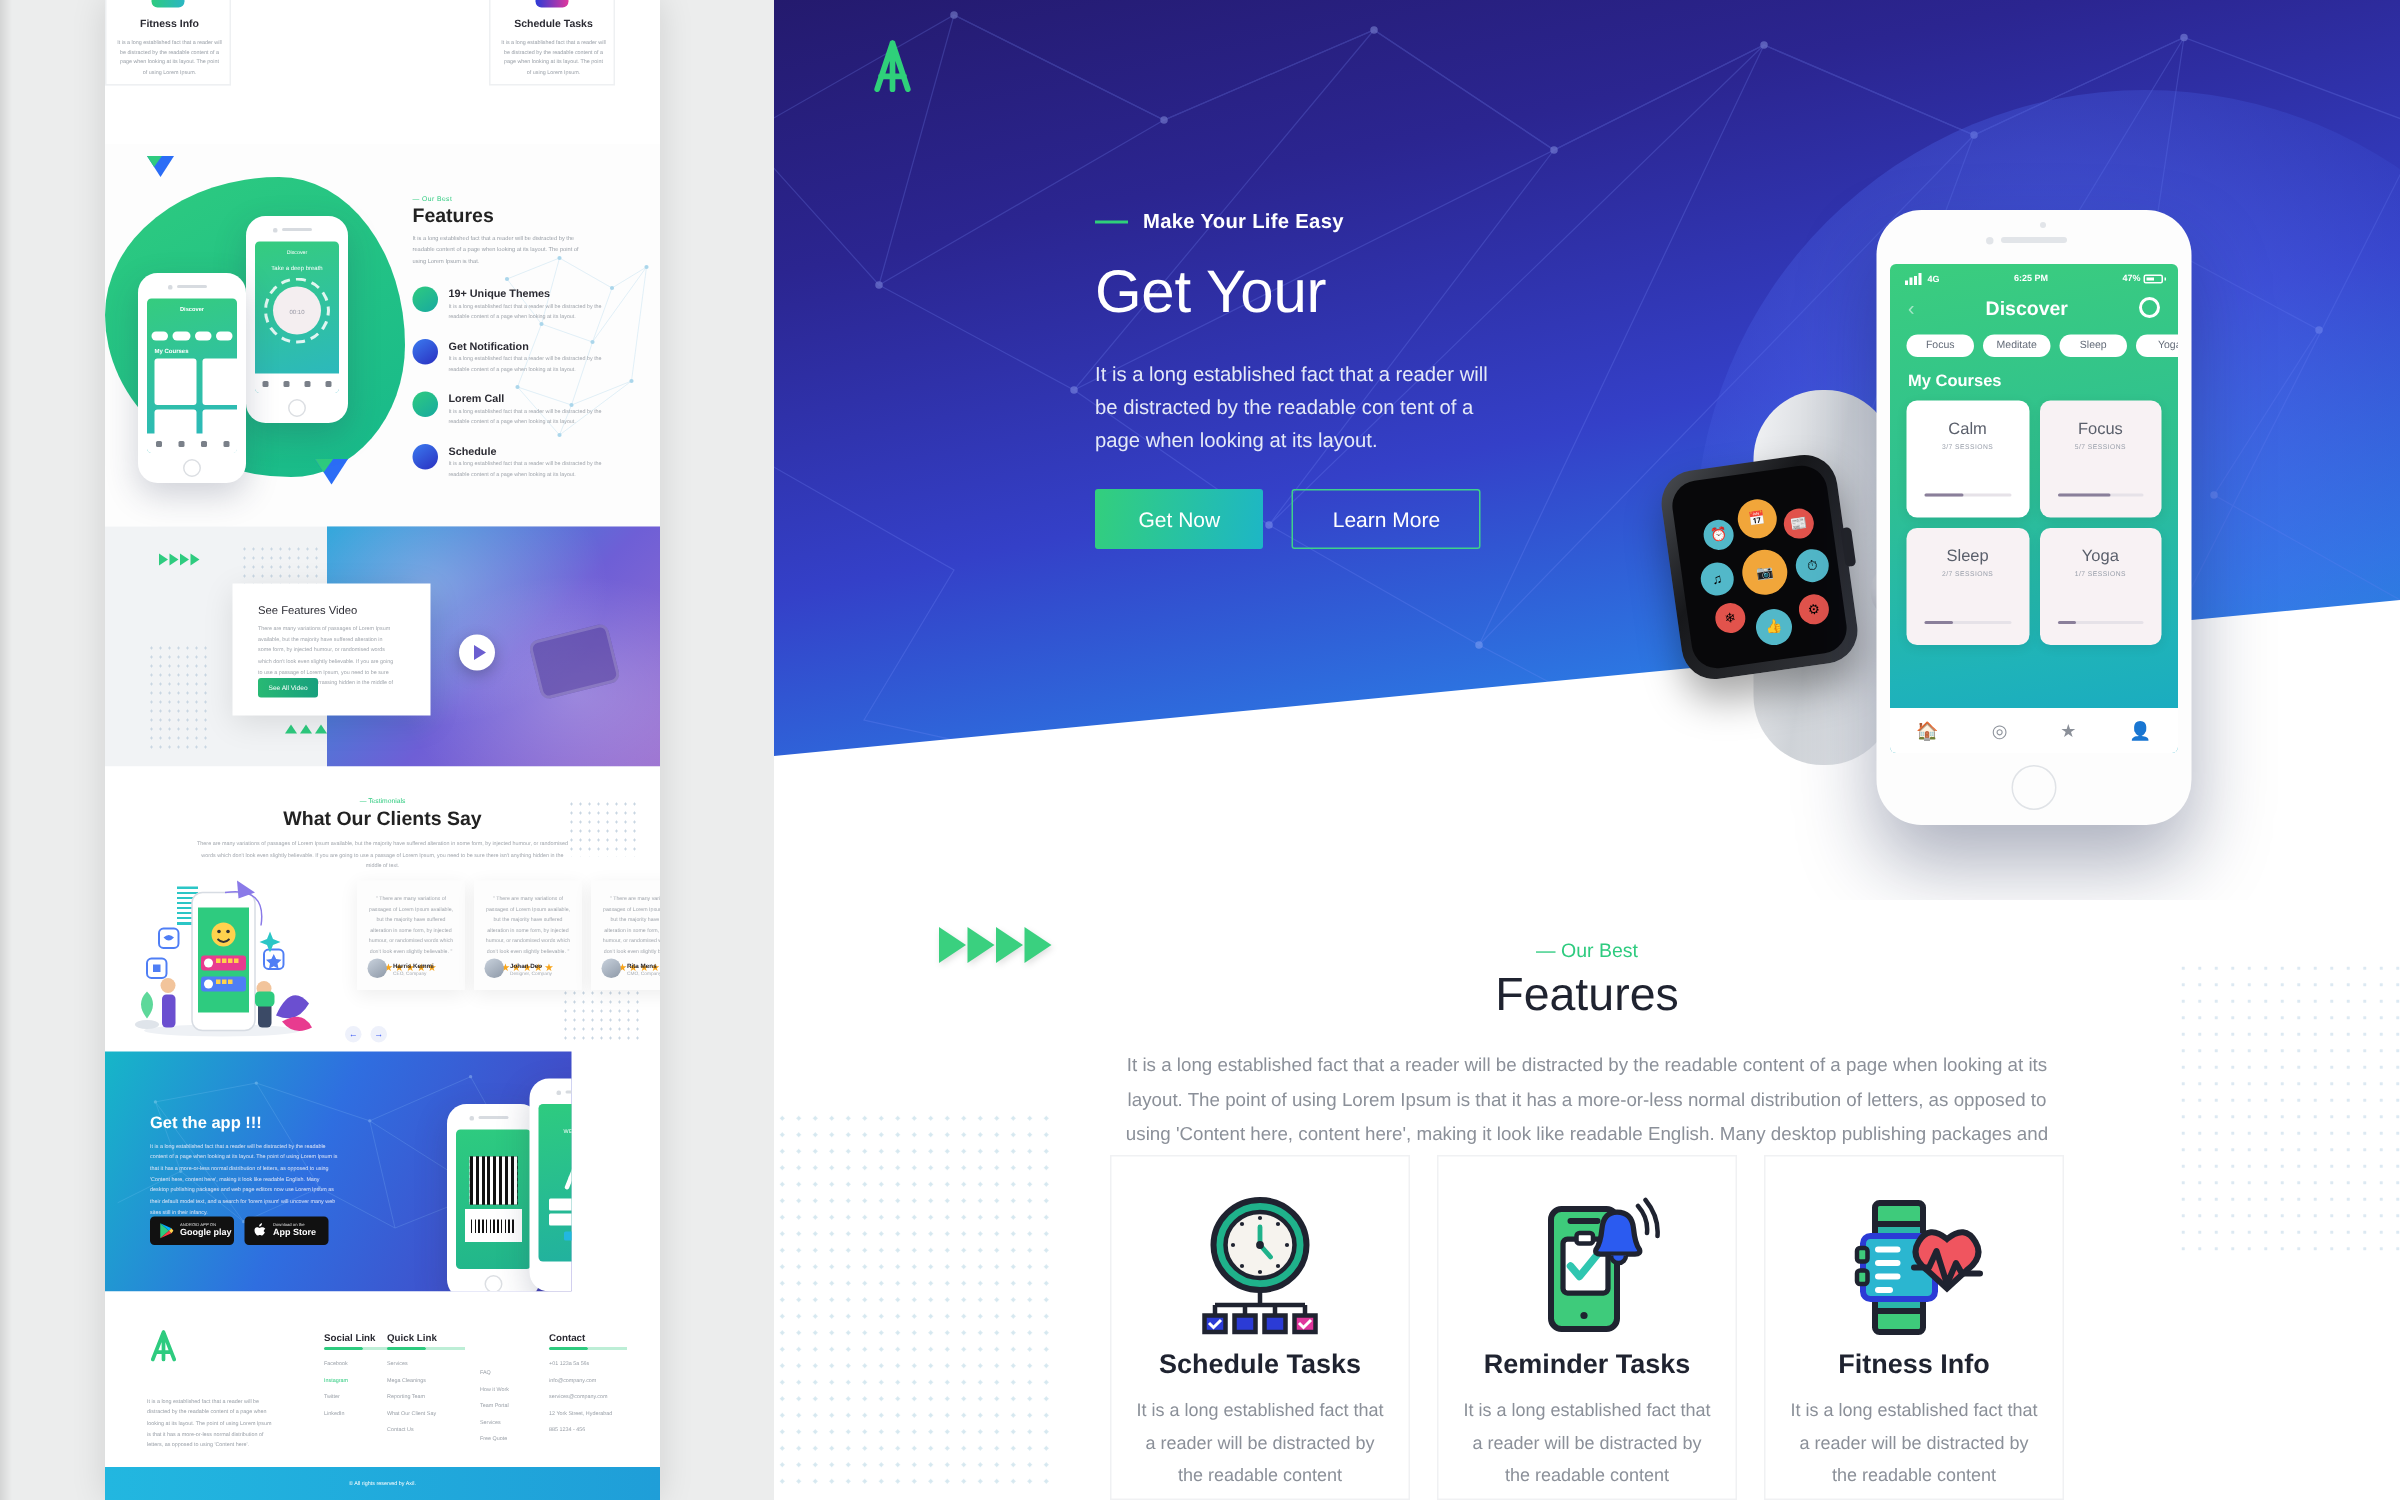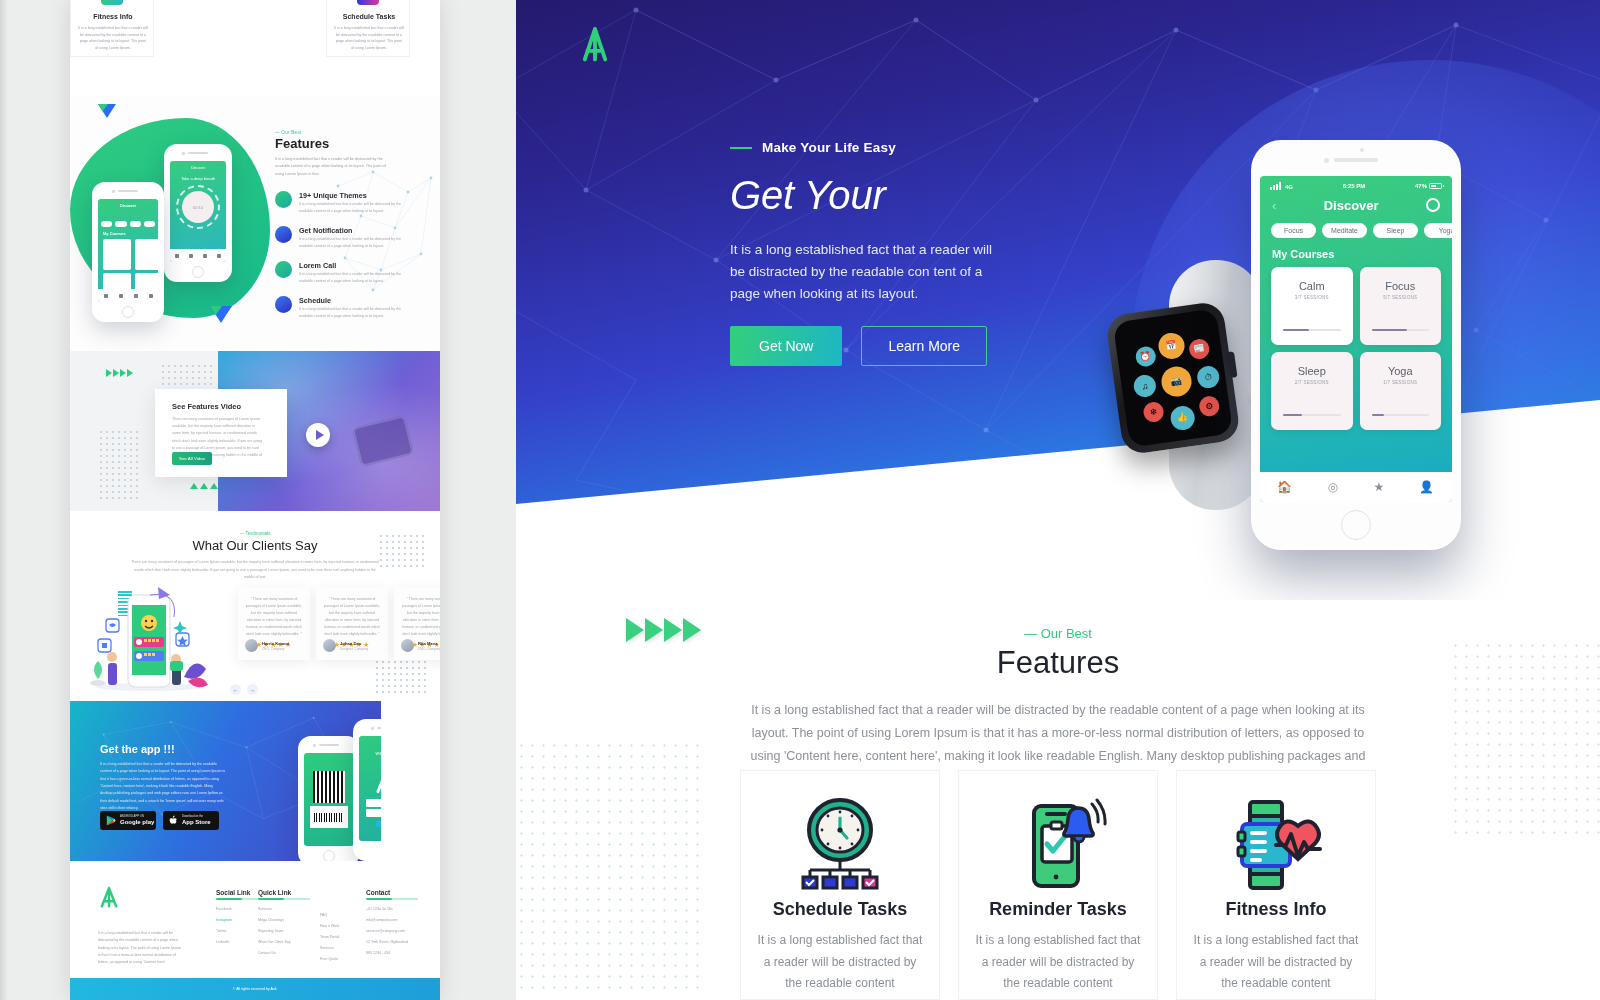--- a/index.html
+++ b/index.html
@@ -76,35 +76,35 @@
   .pv-vimg:before{content:"";position:absolute;inset:0;background:
       radial-gradient(ellipse at 30% 25%, rgba(255,255,255,.30), transparent 55%),
       radial-gradient(ellipse at 75% 70%, rgba(255,255,255,.22), transparent 50%);}
   .pv-vimg:after{content:"";position:absolute;left:62%;top:44%;width:54px;height:40px;border-radius:6px;
       background:rgba(80,60,150,.55); transform:rotate(-14deg);
       box-shadow: inset 0 0 0 2px rgba(255,255,255,.18);}
   .pv-play{ position:absolute; left:236px; top:72px; width:24px;height:24px;border-radius:50%;background:#fff;
       box-shadow:0 3px 10px rgba(0,0,0,.25); display:flex;align-items:center;justify-content:center; z-index:4;}
   .pv-play i{ width:0;height:0;border-left:8px solid #6b5ed0;border-top:5px solid transparent;border-bottom:5px solid transparent; margin-left:3px;}
   .pv-vcard{ position:absolute; left:85px; top:38px; width:132px; height:88px; background:#fff; box-shadow:0 5px 20px rgba(0,0,0,.10); z-index:3;}
-  .pv-vcard h4{ font-size:7.5px; color:#2b2b33; margin:13px 0 0 17px; font-weight:bold;}
+  .pv-vcard h4{ font-size:7.5px; color:#2b2b33; margin:13px 0 0 17px; font-weight:normal;}
   .pv-vcard p{ font-size:3.6px; line-height:2.0; color:#a1a6ad; margin:5px 0 0 17px; width:92px;}
   .pv-vbtn{ position:absolute; left:17px; bottom:12px; background:linear-gradient(90deg,#28b974,#18a07e); color:#fff;
       font-size:4.4px; padding:4px 7px; border-radius:2px; }
   .pv-arrows{ position:absolute; left:36px; top:18px; display:flex; gap:1px;}
   .pv-arrows i{ width:0;height:0;border-left:6px solid #2ecb7f;border-top:4px solid transparent;border-bottom:4px solid transparent;}
   .pv-arrows.down{ left:120px; top:132px; gap:2px;}
   .pv-arrows.down i{ border:none; width:0;height:0;border-bottom:6px solid #2ecb7f;border-left:4px solid transparent;border-right:4px solid transparent;}
   .pv-dotgrid{ position:absolute; background-image:radial-gradient(#c9d6e2 0.8px, transparent 0.9px); background-size:6px 6px;}
 
   
   .pv-testi{ position:absolute; left:0; top:511px; width:370px; height:190px; background:#fff;}
   .pv-tcenter{ position:absolute; left:0; top:20px; width:370px; text-align:center;}
   .pv-tcenter .sl{ font-size:4.5px; color:#2ecb7f;}
-  .pv-tcenter h2{ font-size:13px; color:#222; font-weight:normal; margin-top:2px;}
+  .pv-tcenter h2{ font-size:13px; color:#222; font-weight:bold; margin-top:2px;}
   .pv-tcenter p{ font-size:3.6px; line-height:2.1; color:#a1a6ad; width:250px; margin:6px auto 0;}
   .pv-tcard{ position:absolute; top:76px; width:72px; height:73px; background:#fdfdfd; box-shadow:0 3px 12px rgba(0,0,0,.07);}
   .pv-tcard .q{ font-size:3.5px; line-height:2.0; color:#a1a6ad; padding:9px 7px 0; text-align:center;}
   .pv-stars{ text-align:center; color:#f8a51b; font-size:7px; letter-spacing:1px; margin-top:3px;}
   .pv-tperson{ position:absolute; left:7px; bottom:8px; display:flex; align-items:center; gap:4px;}
   .pv-tperson .av{ width:13px;height:13px;border-radius:50%;background:linear-gradient(145deg,#c9d2dd,#8e99a8);}
   .pv-tperson .nm{ font-size:4.2px; font-weight:bold; color:#2b2b33;}
   .pv-tperson .ro{ font-size:3.2px; color:#a7acb3; margin-top:1px;}
   .pv-tnav{ position:absolute; left:160px; bottom:6px; display:flex; gap:6px;}
   .pv-tnav b{ width:11px;height:11px;border-radius:50%;background:#eef1fb;color:#3b5bf5;font-size:6px;
@@ -148,21 +148,21 @@
   .topbar{ position:absolute; left:0; top:0; width:1084px; height:90px; display:flex; align-items:center; z-index:20;}
   .logo{ margin-left:62px; width:34px; height:40px; position:relative; }
   .nav{ margin-left:auto; display:flex; align-items:center; gap:0; margin-right:62px;}
   .nav a{ color:#e8ecf6; font-size:12.5px; text-decoration:none; padding:0 19px; white-space:nowrap;}
   .quote-btn{ margin-left:16px; background:linear-gradient(100deg,#2fd07a,#1fb9cf); color:#fff; font-size:12px;
       padding:11px 22px; border-radius:3px; border:none; cursor:pointer; white-space:nowrap;}
 
   .hero-copy{ position:absolute; left:214px; top:140px; width:420px; z-index:15;}
   .eyebrow{ display:flex; align-items:center; gap:10px; color:#fff; font-size:13.5px; font-weight:bold; letter-spacing:.2px;}
   .eyebrow .dash{ width:22px;height:2px;background:#2fd07a; display:block;}
-  .hero-h1{ color:#fff; font-size:40px; line-height:1.32; font-weight:normal; margin-top:14px; letter-spacing:-.2px;font-style:italic;}
+  .hero-h1{ color:#fff; font-size:40px; line-height:1.32; font-weight:normal; margin-top:14px; letter-spacing:-.2px;}
   .hero-p{ color:#e4e9f7; font-size:13.5px; line-height:1.62; margin-top:17px; width:262px;}
   .hero-btns{ display:flex; gap:19px; margin-top:22px;}
   .btn-primary{ background:linear-gradient(100deg,#33cf7c,#1db6c6); color:#fff; font-size:14px; padding:11px 29px; border:none; border-radius:2px; cursor:pointer;}
   .btn-ghost{ background:transparent; color:#fff; font-size:14px; padding:11px 26px; border:1px solid #3fd18a; border-radius:2px; cursor:pointer;}
 
   
   .watch{ position:absolute; left:585px; top:270px; width:210px; height:230px; z-index:12;}
   .watch-band{ position:absolute; left:68px; top:-10px; width:94px; height:250px; border-radius:46px;
       background:linear-gradient(100deg,#f2f3f5,#cfd3d8 48%,#eceef0); }
   .watch-crown{ position:absolute; left:146px; top:104px; width:40px;height:40px;border-radius:50%;

